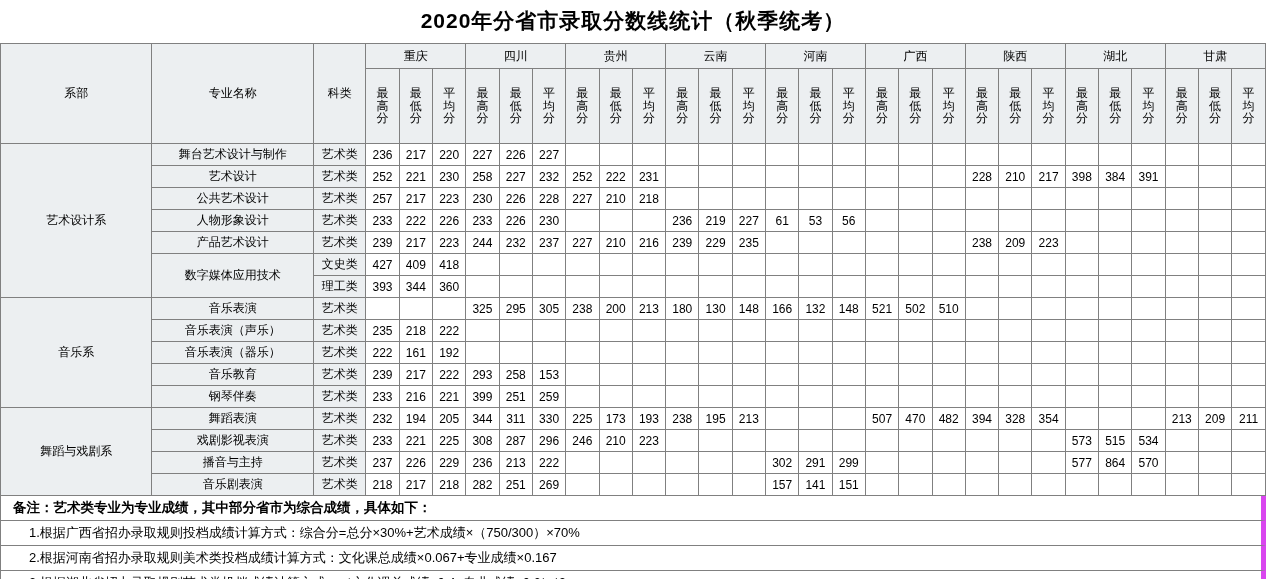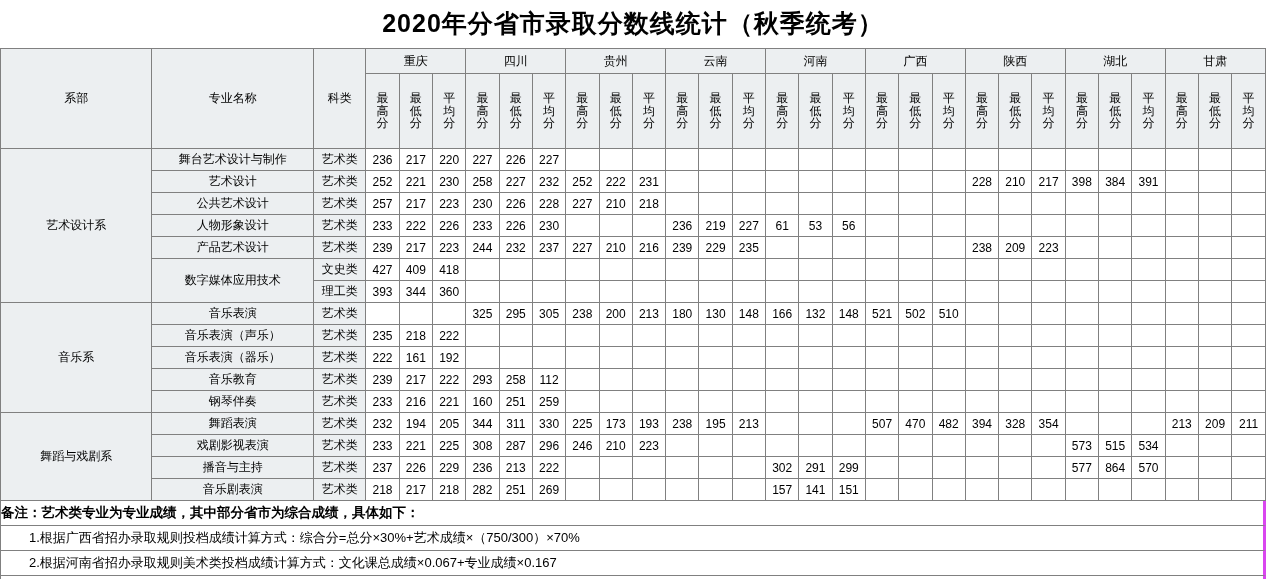--- a/index.html
+++ b/index.html
@@ -13,21 +13,21 @@
     font-family: "Liberation Sans", sans-serif;
     color: #000;
     overflow: hidden;
   }
   #sheet {
     width: 1266px;
     box-sizing: border-box;
   }
   .title {
     text-align: center;
-    font-size: 25px;
+    font-size: 21px;
     font-weight: bold;
     padding: 7px 0 8px 0;
     letter-spacing: 1px;
   }
   table.grid {
     border-collapse: collapse;
     table-layout: fixed;
     width: 1266px;
     border-top: 1px solid #808080;
     border-left: 1px solid #808080;
@@ -89,25 +89,25 @@
   .dept {
     background: #eceff1;
     font-size: 15px;
   }
   .note-block {
     width: 1266px;
     box-sizing: border-box;
   }
   .note-line {
     border-left: 1px solid #808080;
-    border-right: 3px solid #d946ef;
+    border-right: 5px solid #d946ef;
     border-bottom: 1px solid #808080;
     box-sizing: border-box;
     font-size: 13px;
-    padding: 3px 6px 3px 0;
+    padding: 3px 6px 3px 12px;
     white-space: nowrap;
     background: #ffffff;
   }
   .note-line.head {
     font-weight: bold;
     font-size: 13.5px;
   }
   .note-line.indent {
     padding-left: 28px;
   }
@@ -619,21 +619,21 @@
           <td class="vcell"></td>
         </tr>
         <tr class="datarow">
           <td class="col-major major">音乐教育</td>
           <td class="col-cat cat">艺术类</td>
           <td class="vcell">239</td>
           <td class="vcell">217</td>
           <td class="vcell">222</td>
           <td class="vcell">293</td>
           <td class="vcell">258</td>
-          <td class="vcell">112</td>
+          <td class="vcell">153</td>
           <td class="vcell"></td>
           <td class="vcell"></td>
           <td class="vcell"></td>
           <td class="vcell"></td>
           <td class="vcell"></td>
           <td class="vcell"></td>
           <td class="vcell"></td>
           <td class="vcell"></td>
           <td class="vcell"></td>
           <td class="vcell"></td>
@@ -648,21 +648,21 @@
           <td class="vcell"></td>
           <td class="vcell"></td>
           <td class="vcell"></td>
         </tr>
         <tr class="datarow">
           <td class="col-major major">钢琴伴奏</td>
           <td class="col-cat cat">艺术类</td>
           <td class="vcell">233</td>
           <td class="vcell">216</td>
           <td class="vcell">221</td>
-          <td class="vcell">160</td>
+          <td class="vcell">399</td>
           <td class="vcell">251</td>
           <td class="vcell">259</td>
           <td class="vcell"></td>
           <td class="vcell"></td>
           <td class="vcell"></td>
           <td class="vcell"></td>
           <td class="vcell"></td>
           <td class="vcell"></td>
           <td class="vcell"></td>
           <td class="vcell"></td>

